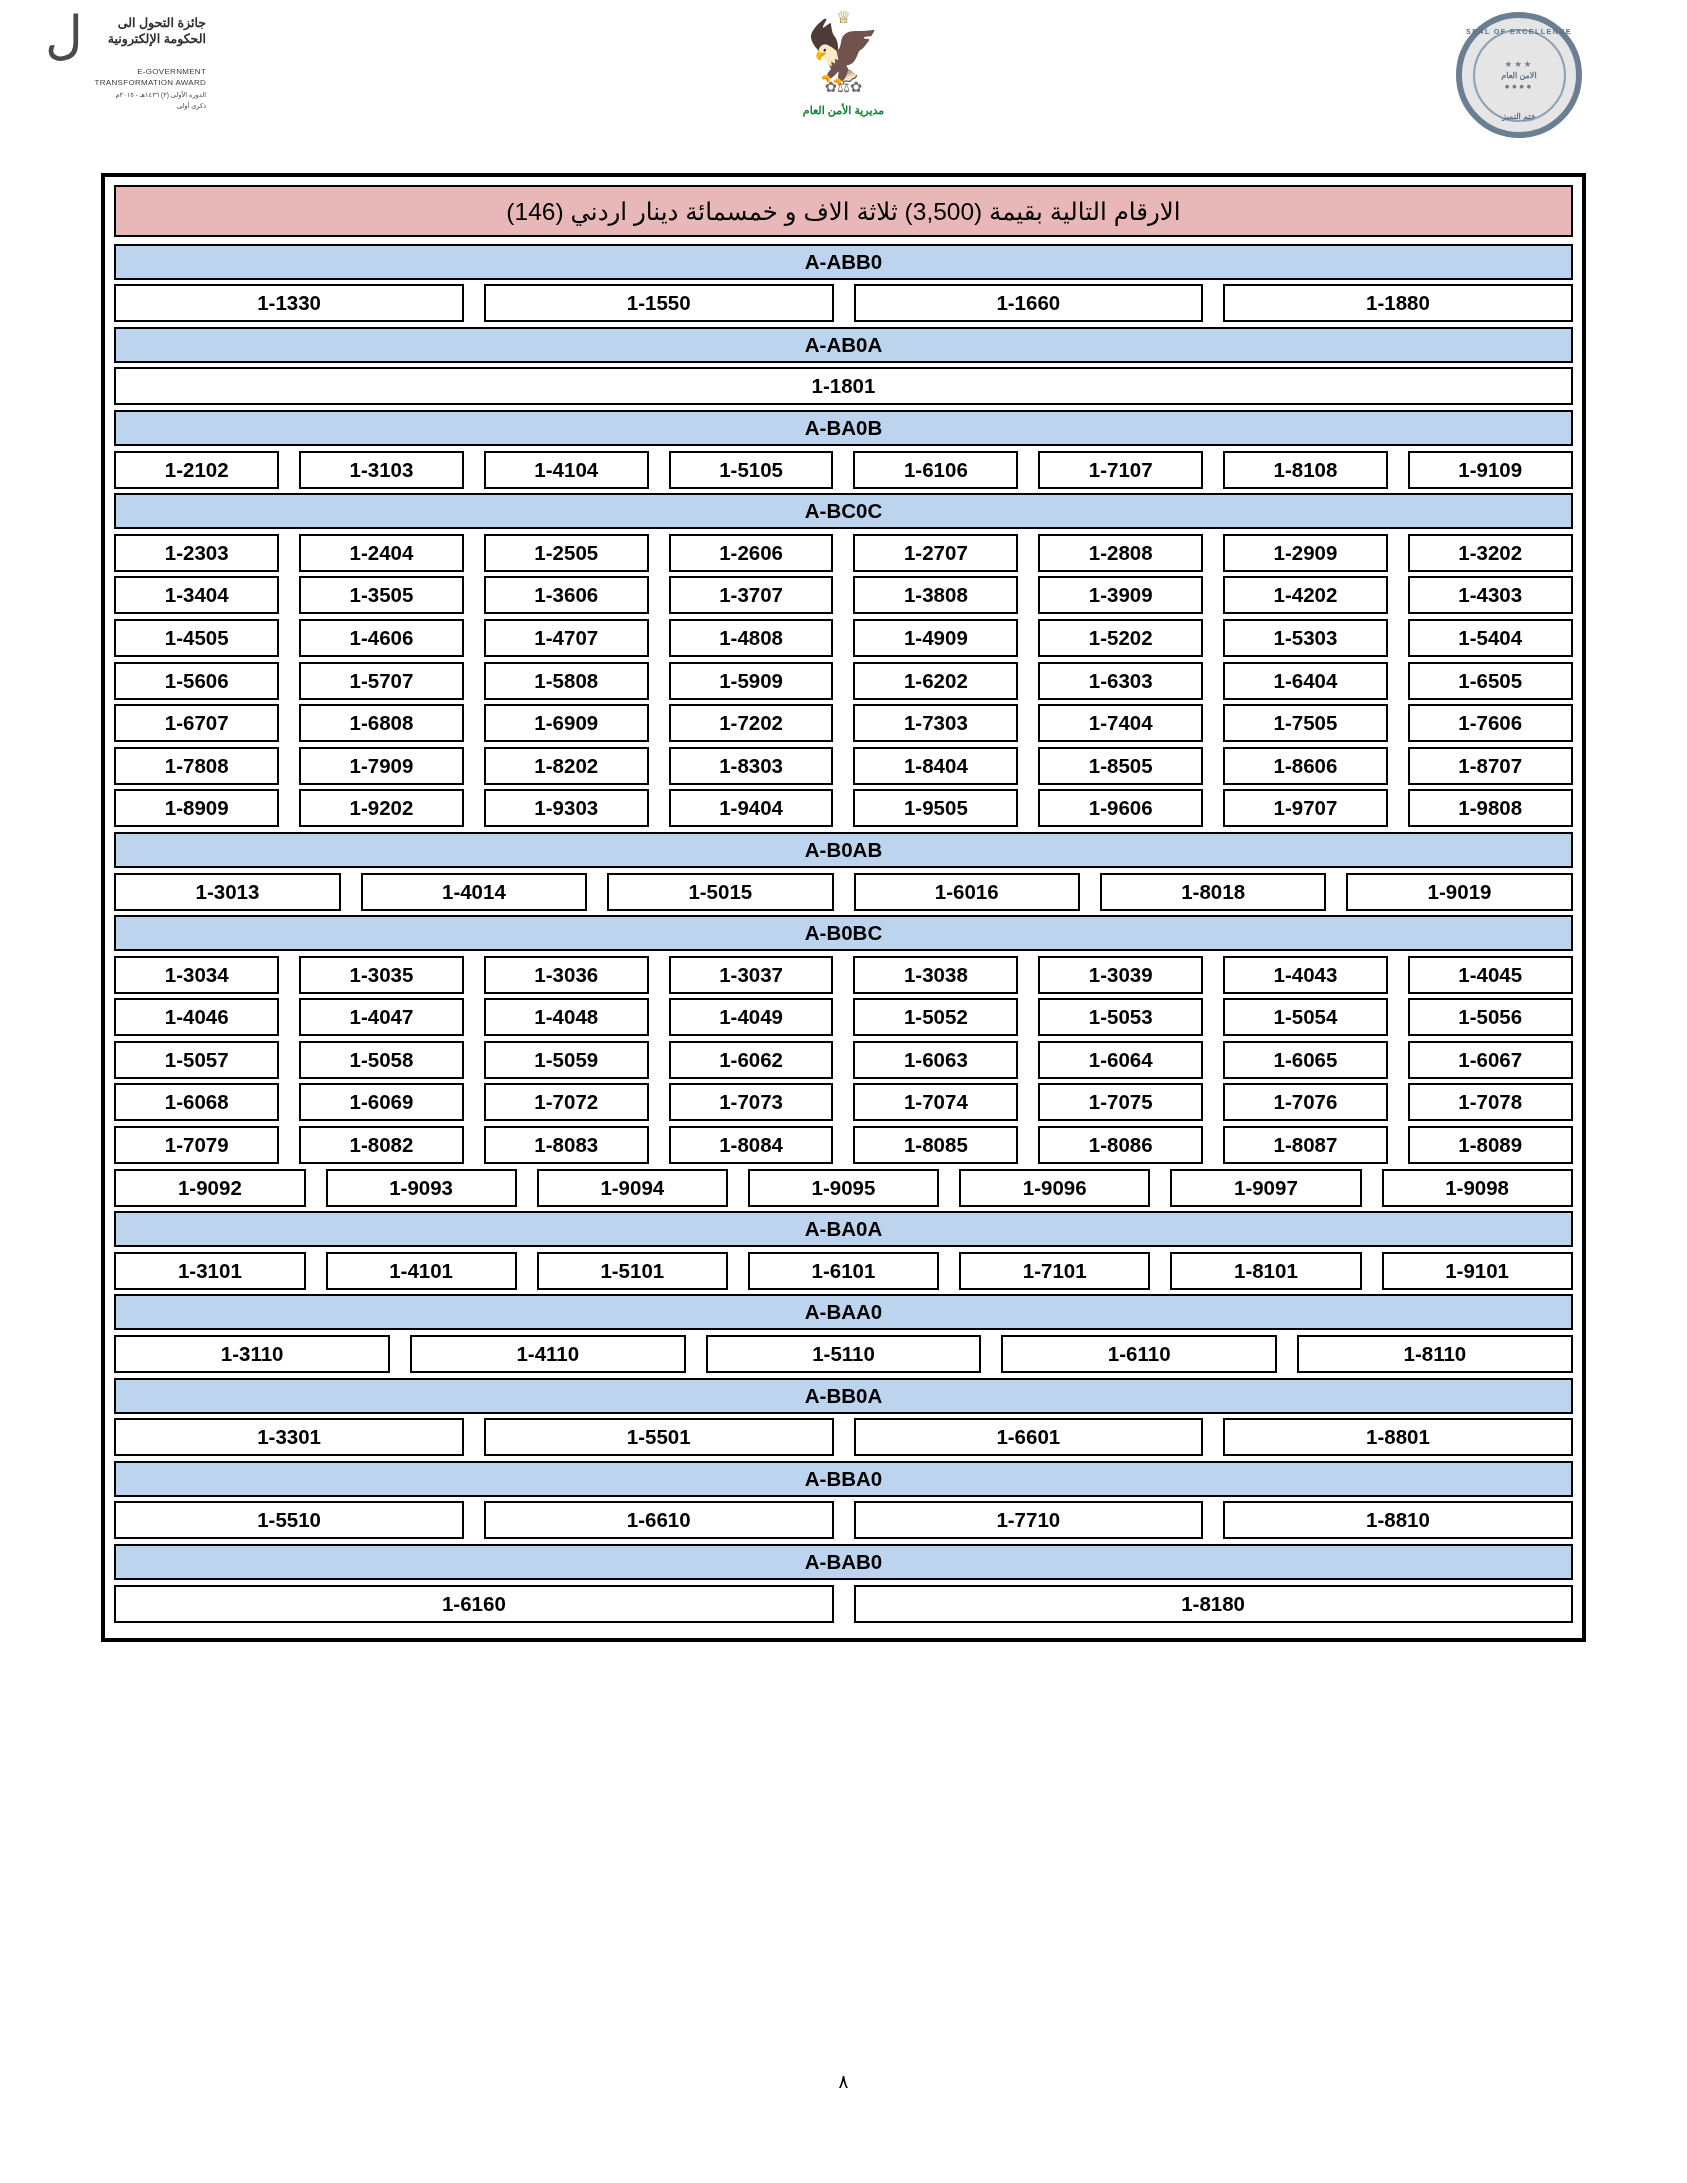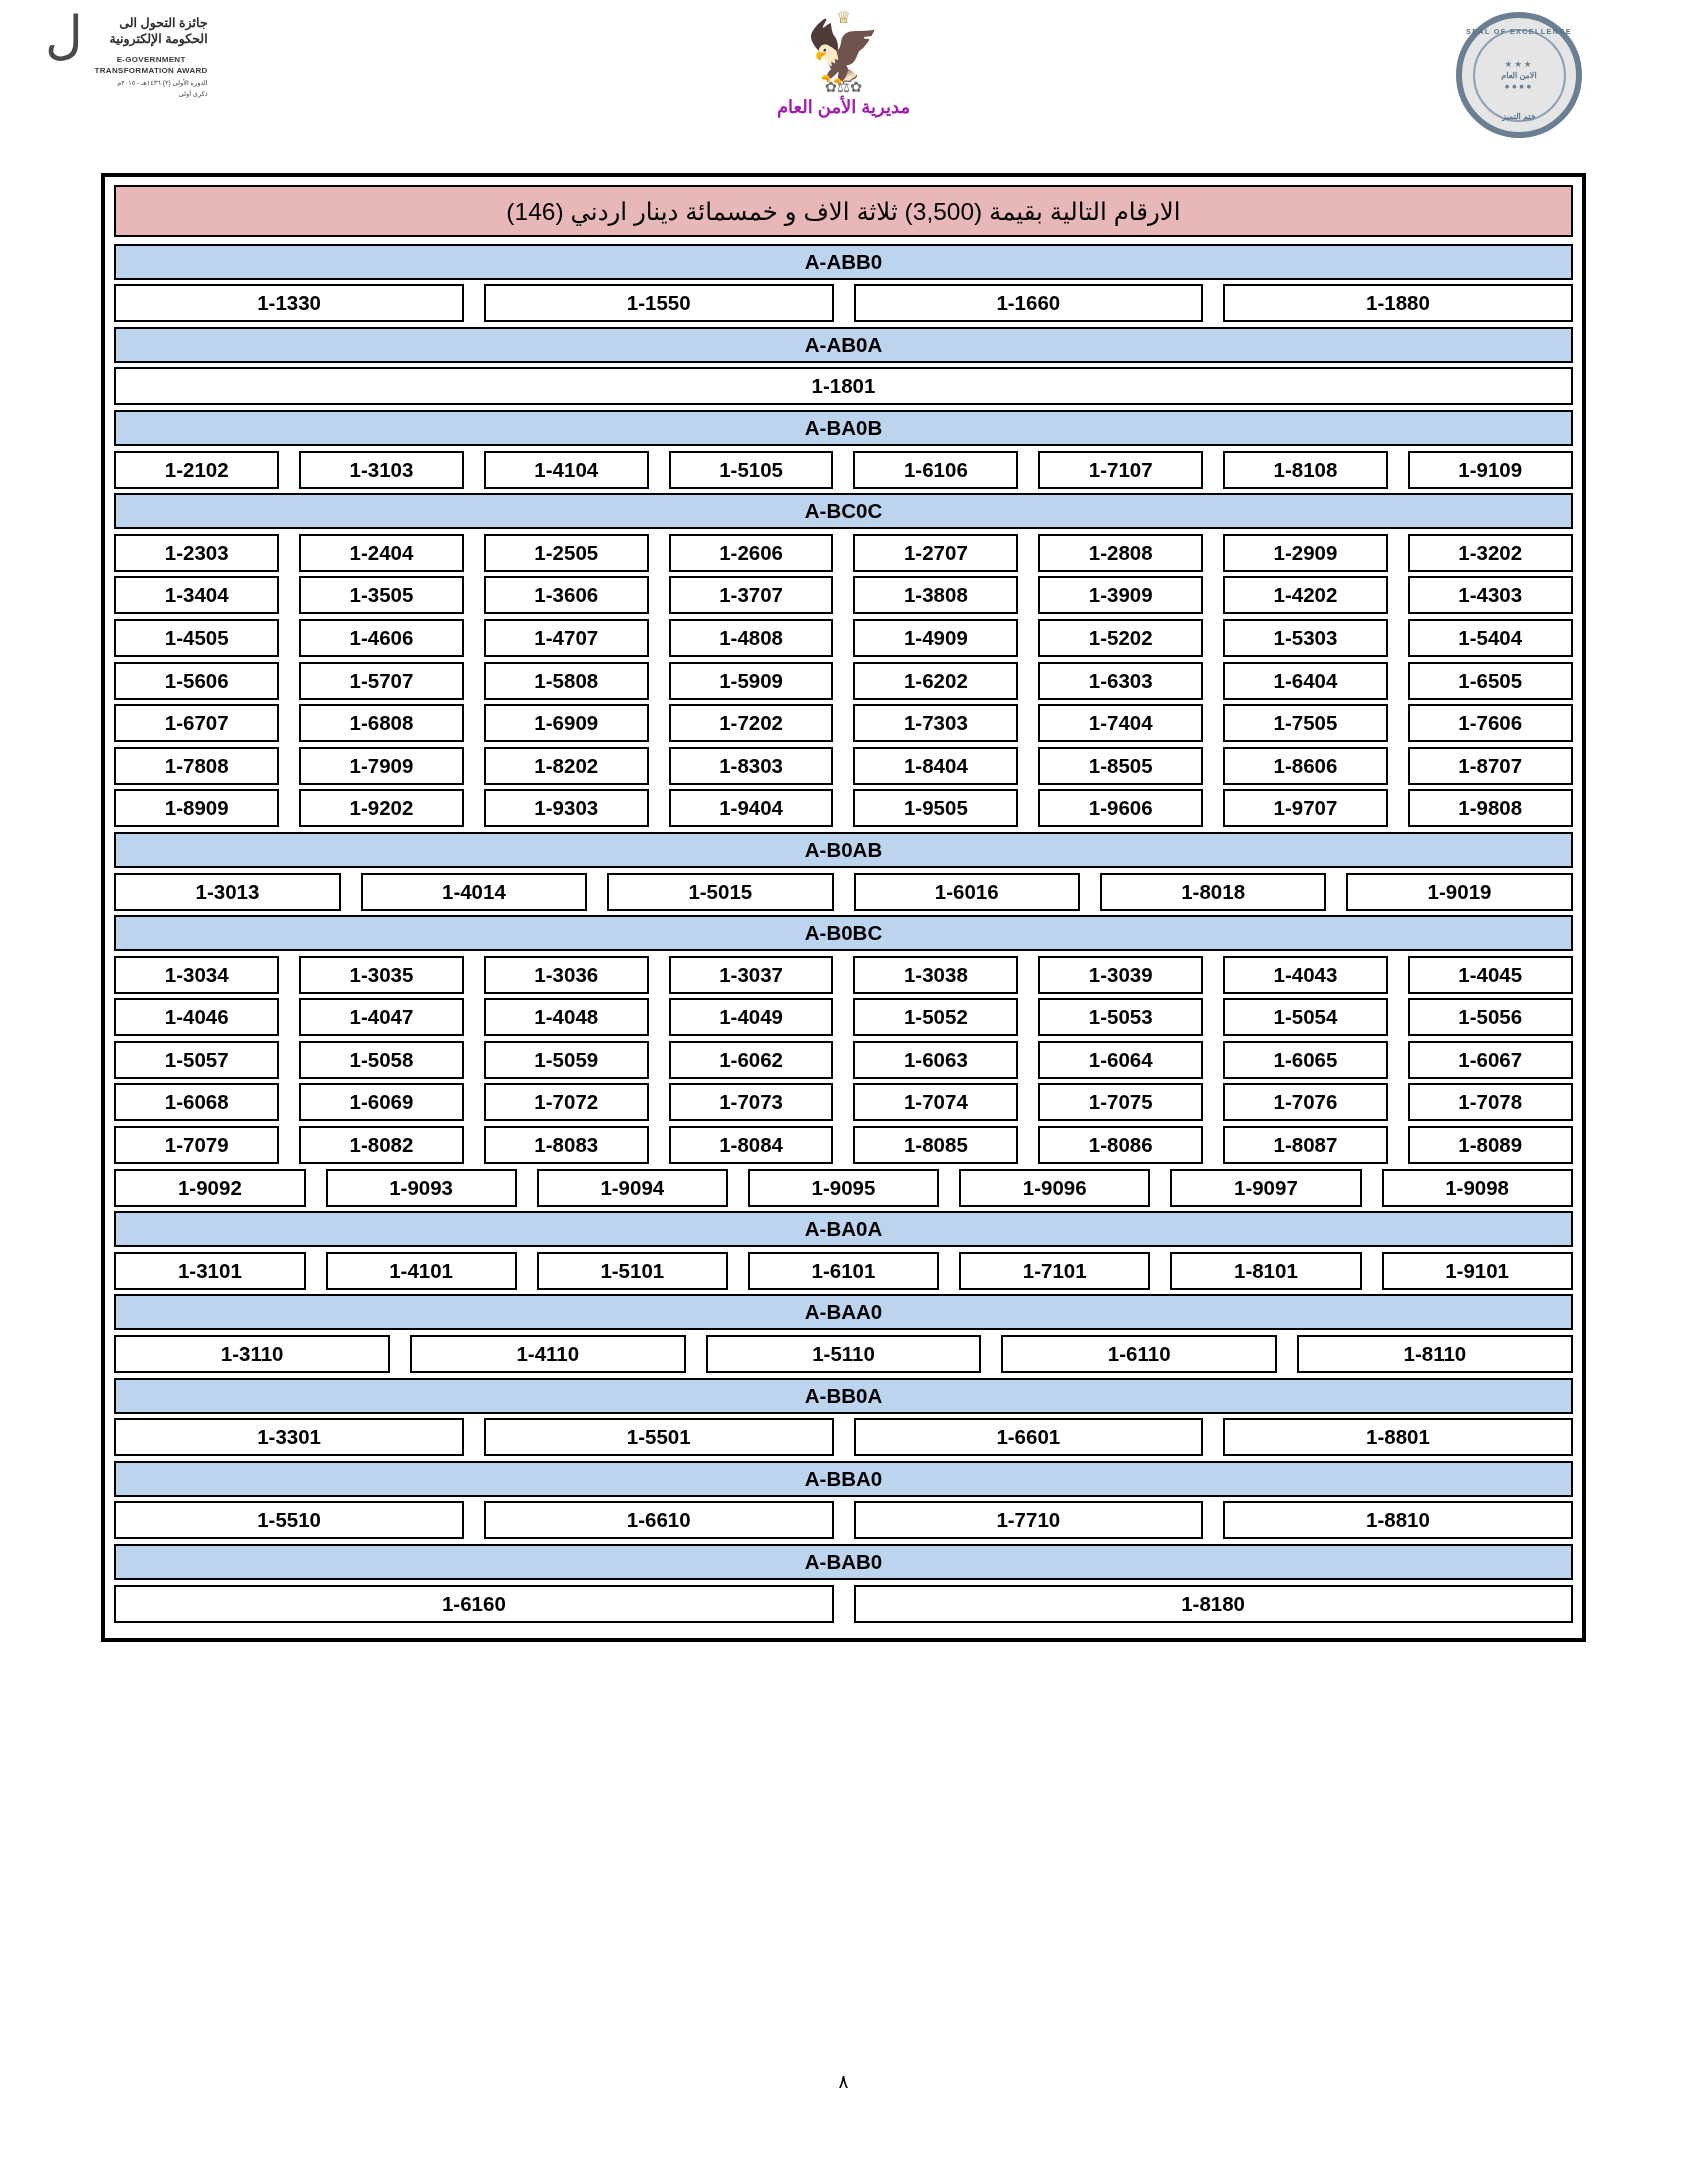--- a/index.html
+++ b/index.html
@@ -49,26 +49,26 @@
     direction: rtl;
     text-align: right;
     font-size: 12.6px;
     line-height: 1.25;
     font-weight: bold;
     color: #2e2e2e;
     padding-top: 4px;
   }
   .logo-left .txt .en {
     direction: ltr;
-    text-align: center;
+    text-align: right;
     font-size: 8px;
     letter-spacing: 0.3px;
-    font-weight: bold;
+    font-weight: normal;
     color: #3a3a3a;
-    margin-top: 8px;
+    margin-top: 20px;
     line-height: 1.3;
   }
   .logo-left .txt .tiny {
     direction: rtl;
     font-size: 6.6px;
     font-weight: normal;
     color: #4a4a4a;
     margin-top: 2.6px;
   }
 
@@ -91,24 +91,24 @@
     color: #8a6d12;
     margin-top: -4px;
   }
   .logo-center .wreath {
     font-size: 14.6px;
     color: #6e6e6e;
     margin-top: -5.3px;
   }
   .logo-center .cap {
     direction: rtl;
-    font-size: 18px;
-    font-weight: bold;
-    color: #a21caf;
-    margin-top: 1px;
+    font-size: 11px;
+    font-weight: bold;
+    color: #15803d;
+    margin-top: 9px;
   }
 
   .logo-right {
     position: absolute;
     right: 99px;
     top: 12px;
     width: 132px;
     height: 132px;
   }
   .seal {

